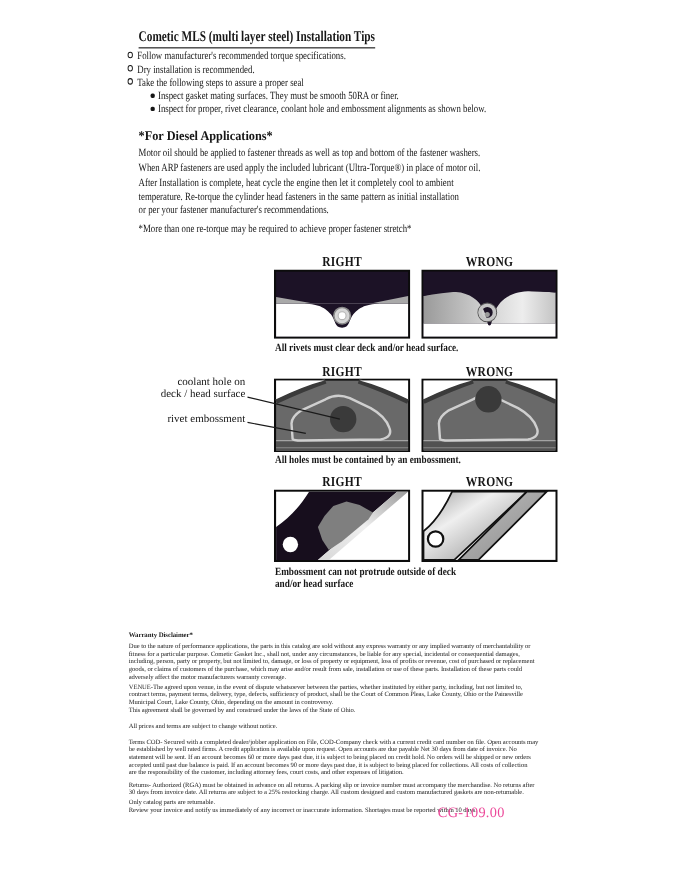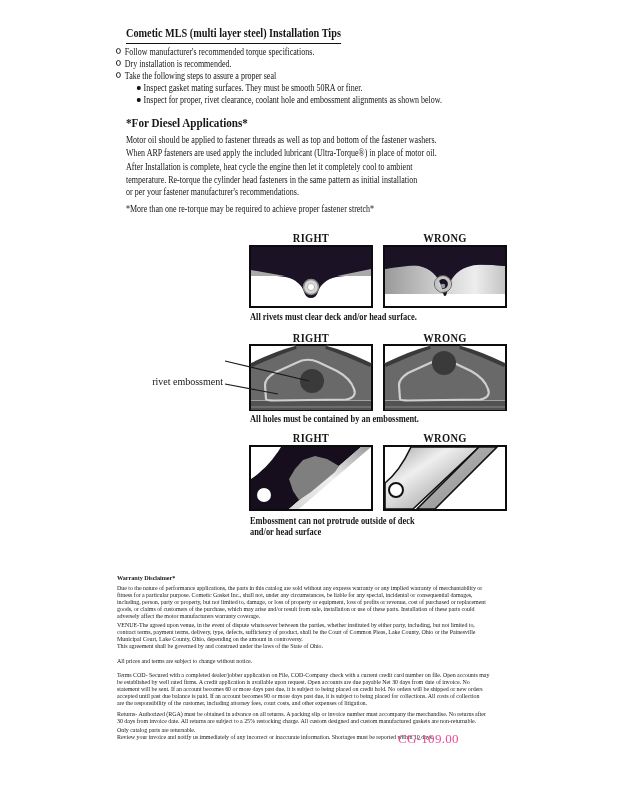--- a/index.html
+++ b/index.html
@@ -104,20 +104,21 @@
       <circle cx="60" cy="39" r="6.5" fill="none" stroke="#c4c4c4" stroke-width="3.2"></circle>
       <circle cx="60" cy="41" r="2.3" fill="#9a9a9a"></circle>
     </svg>
   </div>
 
   <div class="abs caption" style="left:238px;top:312px">All rivets must clear deck and/or head surface.</div>
 
   <div class="abs dg-header" style="left:237px;top:331px">RIGHT</div>
   <div class="abs dg-header" style="left:371px;top:331px">WRONG</div>
 
+  <div class="abs lbl" style="top:343px">coolant hole on<br>deck / head surface</div>
   <div class="abs lbl" style="top:377px">rivet embossment</div>
 
   <div class="abs dg-box" style="left:237px;top:344px">
     <svg width="124" height="67" viewBox="0 0 124 67">
       <rect x="1" y="1" width="122" height="65" fill="#696969" stroke="#0c0c0c" stroke-width="2"></rect>
       <rect x="2" y="57" width="120" height="9" fill="#525252"></rect>
       <line x1="2" y1="56.5" x2="122" y2="56.5" stroke="#a3a3a3" stroke-width="1.2"></line>
       <line x1="2" y1="63" x2="122" y2="63" stroke="#8a8a8a" stroke-width="1"></line>
       <path d="M47,2.5 Q28,9 2,21" stroke="#3a3a3a" stroke-width="4.5" fill="none"></path>
       <path d="M77,2.5 Q96,9 122,21" stroke="#3a3a3a" stroke-width="4.5" fill="none"></path>

